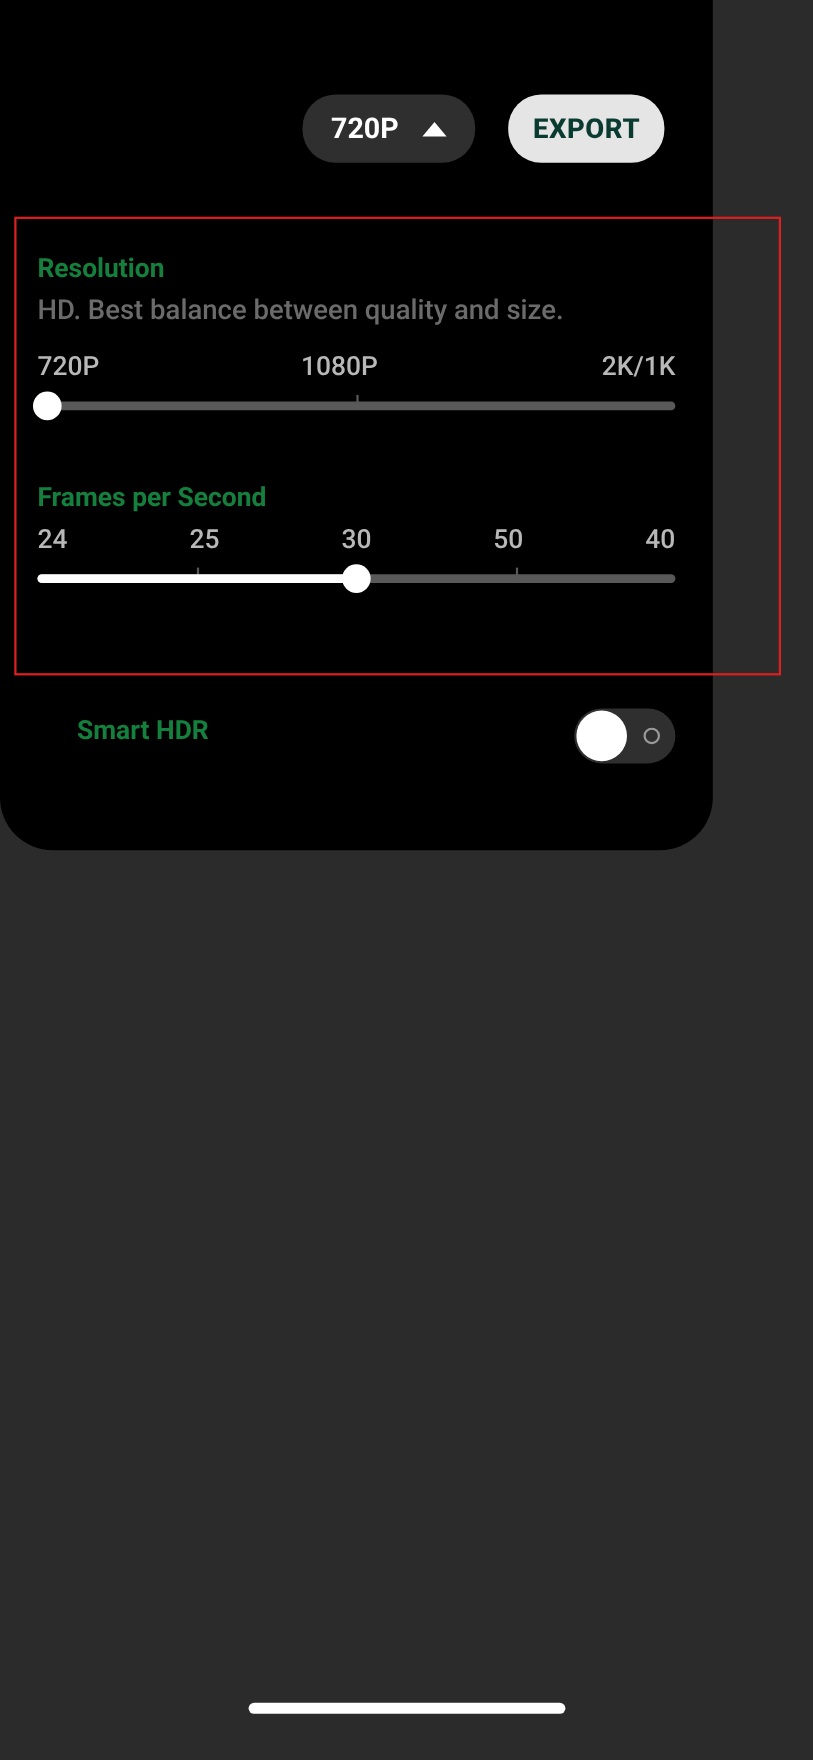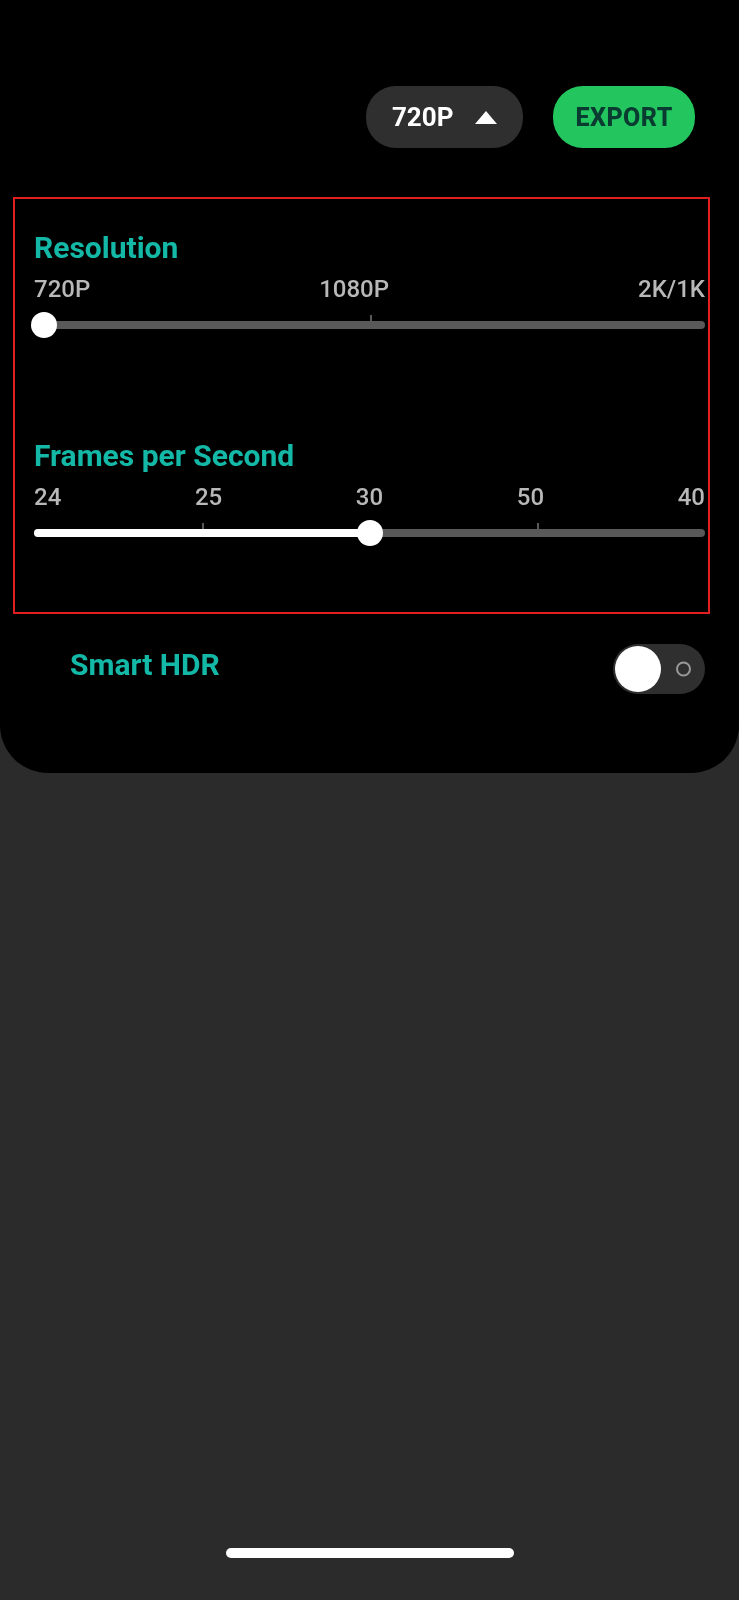--- a/index.html
+++ b/index.html
@@ -12,21 +12,21 @@
       width: 739px;
       height: 1600px;
       background: #2b2b2b;
       position: relative;
       overflow: hidden;
     }
     .panel {
       position: absolute;
       top: 0;
       left: 0;
-      width: 739px;
+      width: 648px;
       height: 773px;
       background: #000000;
       border-bottom-left-radius: 48px;
       border-bottom-right-radius: 48px;
     }
     .topbar {
       position: absolute;
       top: 86px;
       right: 44px;
       display: flex;
@@ -49,21 +49,21 @@
       font-weight: 700;
     }
     .caret {
       width: 0;
       height: 0;
       border-left: 11px solid transparent;
       border-right: 11px solid transparent;
       border-bottom: 13px solid #ffffff;
     }
     .export-btn {
-      background: #22c55e;
+      background: #e5e5e5;
       border-radius: 30px;
       height: 62px;
       padding: 0 22px;
       display: flex;
       align-items: center;
       justify-content: flex-start;
       cursor: pointer;
     }
     .export-btn-text {
       color: #0a3b30;
@@ -81,22 +81,22 @@
     }
     .section {
       position: absolute;
       left: 34px;
       right: 34px;
     }
     .section-resolution { top: 230px; }
     .section-fps { top: 438px; }
     .section-hdr { top: 644px; display: flex; justify-content: space-between; align-items: center; margin-left: 36px; }
     .sec-title {
-      color: #14b8a6;
-      font-size: 30px;
+      color: #15803d;
+      font-size: 24px;
       font-weight: 700;
       margin-bottom: 10px;
     }
     .sec-sub {
       color: #6b6b6b;
       font-size: 25px;
       font-weight: 500;
       margin-bottom: 22px;
     }
     .tick-labels {
@@ -193,20 +193,21 @@
     </div>
     <div class="export-btn">
       <span class="export-btn-text">EXPORT</span>
     </div>
   </div>
 
   <div class="highlight-box"></div>
 
   <div class="section section-resolution">
     <div class="sec-title">Resolution</div>
+    <div class="sec-sub">HD. Best balance between quality and size.</div>
     <div class="tick-labels res">
       <span>720P</span>
       <span>1080P</span>
       <span>2K/1K</span>
     </div>
     <div class="slider">
       <div class="slider-tick" style="left:50%"></div>
       <div class="slider-fill fill-0"></div>
       <div class="slider-thumb thumb-0"></div>
     </div>

